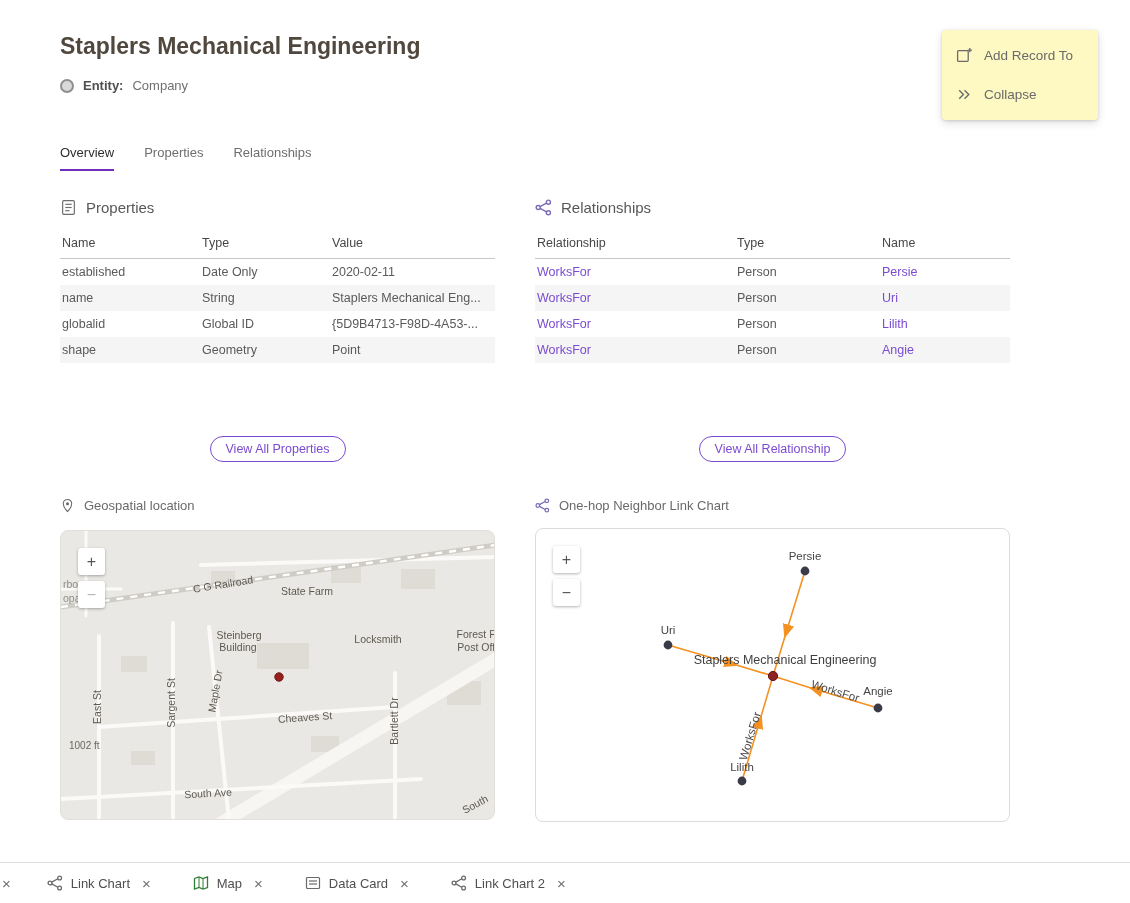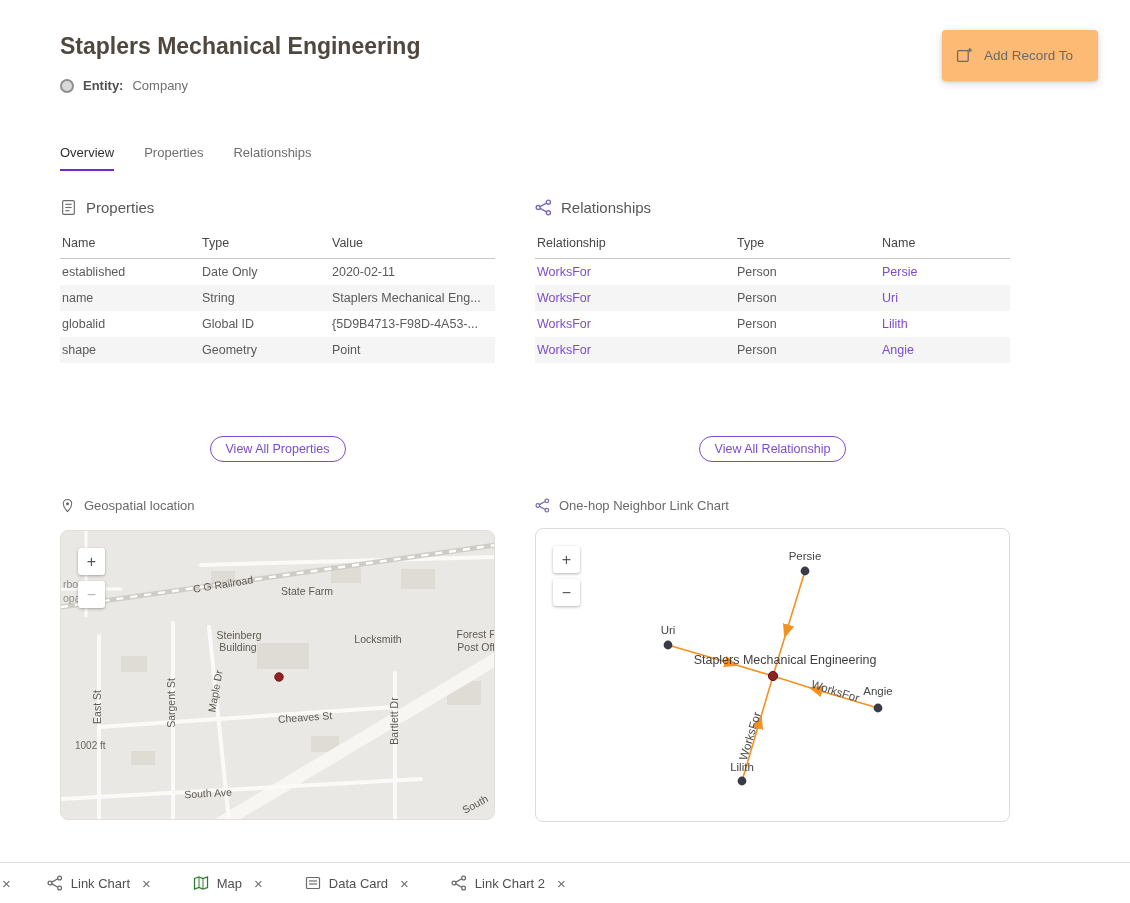--- a/index.html
+++ b/index.html
@@ -12,21 +12,21 @@
   .abs { position:absolute; }
 
   
   .page-title { position:absolute; left:60px; top:33px; font-size:23px; font-weight:600; color:#50473e; margin:0; }
   .entity-row { position:absolute; left:60px; top:78px; display:flex; align-items:center; gap:9px; font-size:13px; }
   .entity-dot { width:14px; height:14px; border-radius:50%; background:#d9d9d9; border:2px solid #8f8f8f; }
   .entity-label { font-weight:700; color:#4f4f4f; }
   .entity-value { color:#6f6f6f; }
 
   
-  .menu-card { position:absolute; top:30px; right:32px; width:156px; background:#fdba74; border-radius:4px;
+  .menu-card { position:absolute; top:30px; right:32px; width:156px; background:#fef9c3; border-radius:4px;
     box-shadow:0 1px 3px rgba(0,0,0,.14), 0 3px 10px rgba(0,0,0,.12); padding:6px 0; z-index:20; }
   .menu-item { display:flex; align-items:center; gap:11px; padding:11px 14px; font-size:13.5px; color:#6a6a6a; cursor:pointer; }
 
   
   .tabs { position:absolute; left:60px; top:145px; display:flex; gap:30px; font-size:13px; color:#6e6e6e; }
   .tab { padding-bottom:9px; cursor:pointer; }
   .tab.active { color:#2e2e2e; border-bottom:2px solid #6f2fbe; }
 
   
   .section-head { position:absolute; display:flex; align-items:center; gap:9px; font-size:15px; color:#585858; }
@@ -81,20 +81,27 @@
 </div>
 
 <div class="menu-card">
   <div class="menu-item">
     <svg width="17" height="17" viewBox="0 0 16 16" fill="none" stroke="#6a6a6a" stroke-width="1.2">
       <rect x="1.5" y="3.5" width="10" height="10" rx="1"></rect>
       <line x1="13" y1="1" x2="13" y2="5"></line>
         <line x1="11" y1="3" x2="15" y2="3"></line>
     </svg>
     <span>Add Record To</span>
+  </div>
+  <div class="menu-item">
+    <svg width="17" height="17" viewBox="0 0 16 16" fill="none" stroke="#6a6a6a" stroke-width="1.3">
+      <path d="M3 4l4 4-4 4"></path>
+        <path d="M8 4l4 4-4 4"></path>
+    </svg>
+    <span>Collapse</span>
   </div>
 </div>
 
 <div class="tabs">
   <div class="tab active">Overview</div>
   <div class="tab">Properties</div>
   <div class="tab">Relationships</div>
 </div>
 
 <div class="section-head" style="left:60px; top:199px;">
@@ -247,21 +254,21 @@
   <div class="map-label" style="left:177px; top:116px; transform:translate(-50%,-50%);">Building</div>
   <div class="map-label" style="left:420px; top:103px; transform:translate(-50%,-50%);">Forest Par</div>
   <div class="map-label" style="left:419px; top:116px; transform:translate(-50%,-50%);">Post Offic</div>
   <div class="map-label" style="left:36px; top:176px; transform:translate(-50%,-50%) rotate(-90deg);">East St</div>
   <div class="map-label" style="left:110px; top:172px; transform:translate(-50%,-50%) rotate(-90deg);">Sargent St</div>
   <div class="map-label" style="left:154px; top:160px; transform:translate(-50%,-50%) rotate(-80deg);">Maple Dr</div>
   <div class="map-label" style="left:244px; top:186px; transform:translate(-50%,-50%) rotate(-4deg);">Cheaves St</div>
   <div class="map-label" style="left:333px; top:190px; transform:translate(-50%,-50%) rotate(-90deg);">Bartlett Dr</div>
   <div class="map-label" style="left:147px; top:262px; transform:translate(-50%,-50%) rotate(-3deg);">South Ave</div>
   <div class="map-label" style="left:414px; top:273px; transform:translate(-50%,-50%) rotate(-28deg);">South</div>
-  <div class="map-scale" style="left:14px; top:209px;">1002 ft</div>
+  <div class="map-scale" style="left:8px; top:209px;">1002 ft</div>
 
   <div class="zoom-stack">
     <div class="zoom-btn">+</div>
     <div class="zoom-btn dim">−</div>
   </div>
 </div>
 
 <div class="section-head" style="left:535px; top:498px; font-size:13px; color:#6a6a6a;">
   <svg width="15" height="15" viewBox="0 0 16 16" fill="none" stroke="#7a68b4" stroke-width="1.3">
     <circle cx="3" cy="8" r="1.9"></circle>

